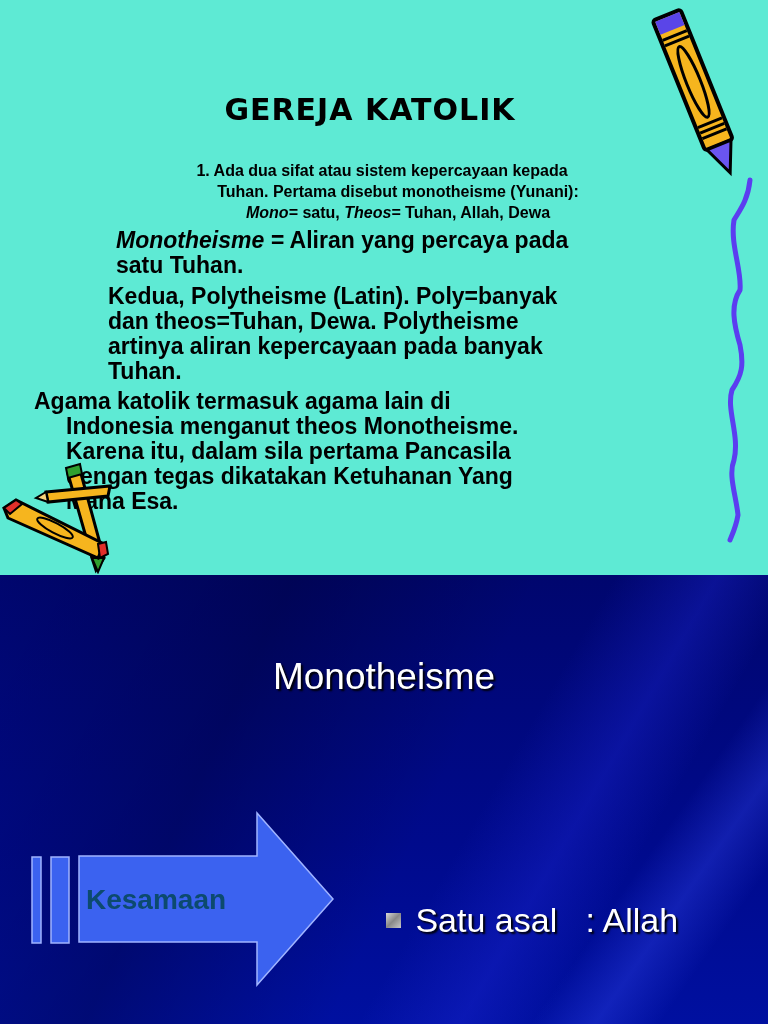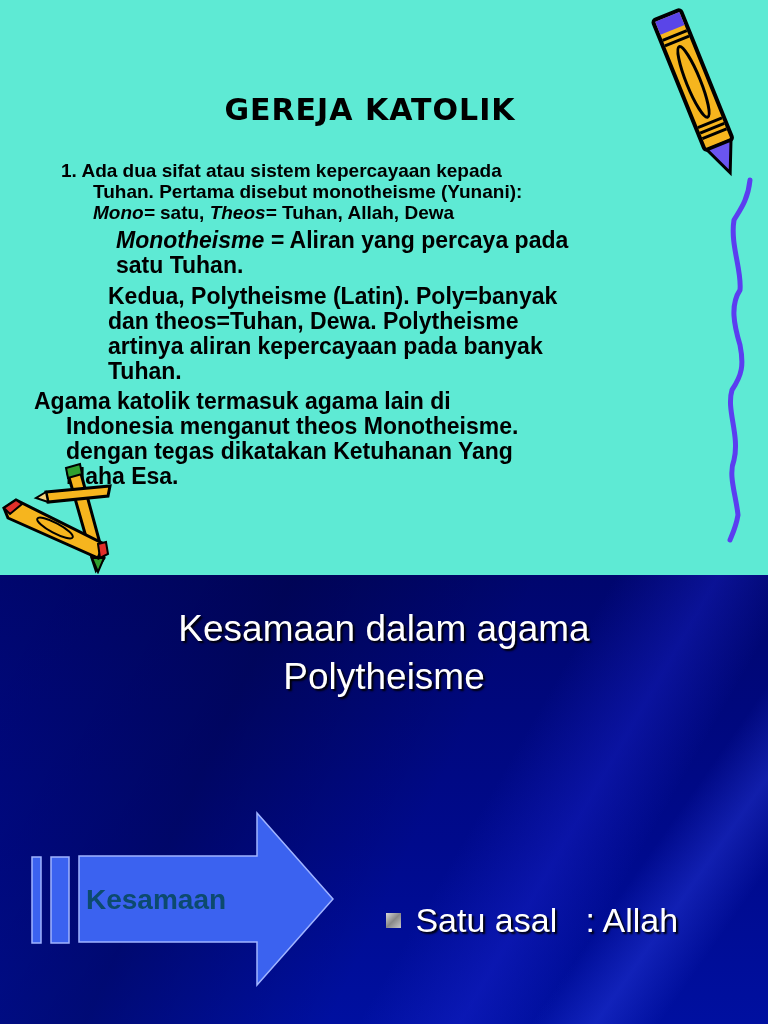--- a/index.html
+++ b/index.html
@@ -7,21 +7,21 @@
   .slide1 { position:absolute; left:0; top:0; width:768px; height:575px; background:#5eead4;padding-left:48px; }
   .slide2 { position:absolute; left:0; top:575px; width:768px; height:449px;
     background:
       linear-gradient(115deg, rgba(0,0,0,0) 0%, rgba(0,0,40,0.35) 30%, rgba(0,0,0,0) 55%),
       linear-gradient(120deg, rgba(0,0,0,0) 60%, rgba(30,40,220,0.35) 70%, rgba(0,0,0,0) 78%),
       linear-gradient(125deg, rgba(0,0,0,0) 78%, rgba(50,70,240,0.35) 84%, rgba(0,0,0,0) 90%),
       linear-gradient(180deg, #00066e 0%, #000a8c 60%, #0010a0 100%);
   }
   .title1 { position:absolute; left:0; width:740px; top:92px; text-align:center; font-weight:bold; font-size:30px; letter-spacing:1px; color:#000; font-family:"DejaVu Sans", sans-serif; }
   .t { position:absolute; font-weight:bold; color:#000; font-family:"Liberation Sans", sans-serif; }
-  .p1 { left:61px; top:160px; font-size:19px; line-height:21px; width:620px; }
+  .p1 { left:72px; top:160px; font-size:16px; line-height:21px; width:620px;text-align:center; }
   .p1 .ind { padding-left:32px; display:block; }
   .p2 { left:72px; top:228px; font-size:23px; line-height:25px; width:620px;margin-left:44px; }
   .p3 { left:72px; top:284px; font-size:23px; line-height:25px; width:620px;margin-left:36px; }
   .p4 { left:34px; top:389px; font-size:23px; line-height:25px; width:680px; }
   .p4 .ind { padding-left:32px; display:block; }
   .title2 { position:absolute; left:0; width:768px; top:605px; text-align:center; color:#fff; font-size:37px; line-height:48px; text-shadow:2px 2px 2px #000; }
   .bullets { position:absolute; left:386px; top:845px; color:#fff; font-size:34px; line-height:54px; text-shadow:2px 2px 2px #000;margin-top:48px; }
   .bullet { display:flex; align-items:center; }
   .sq { width:15px; height:15px; margin-right:5px; background:linear-gradient(135deg,#d8d8d8,#888 50%,#c8c8c8); display:inline-block; }
   .arrow-label { position:absolute; left:86px; top:884px; color:#0c4a6e; font-weight:bold; font-size:28px; font-family:"Liberation Sans", sans-serif; }
@@ -47,20 +47,21 @@
   <div class="t p3">
     <span>Kedua, Polytheisme (Latin). Poly=banyak</span><br>
     <span>dan theos=Tuhan, Dewa. Polytheisme</span><br>
     <span>artinya aliran kepercayaan pada banyak</span><br>
     <span>Tuhan.</span>
   </div>
 
   <div class="t p4">
     <span>Agama katolik termasuk agama lain di</span>
     <span class="ind">Indonesia menganut theos Monotheisme.</span>
+    <span class="ind">Karena itu, dalam sila pertama Pancasila</span>
     <span class="ind">dengan tegas dikatakan Ketuhanan Yang</span>
     <span class="ind">Maha Esa.</span>
   </div>
 
   <svg style="left:640px;top:0;" width="120" height="185" viewBox="0 0 120 185">
     <g transform="rotate(-22 60 90)">
       <rect x="42" y="8" width="30" height="140" rx="3" fill="#f6b51e" stroke="#000" stroke-width="4"></rect>
       <rect x="44" y="10" width="26" height="14" fill="#5a45e8"></rect>
       <ellipse cx="57" cy="80" rx="7" ry="38" fill="none" stroke="#000" stroke-width="3"></ellipse>
       <path d="M44 30 h26 M44 36 h26 M44 124 h26 M44 130 h26 M44 136 h26" stroke="#000" stroke-width="3"></path>
@@ -86,22 +87,22 @@
       <polygon points="98,82 106,80 108,92 100,96" fill="#e0302a" stroke="#000" stroke-width="2"></polygon>
       <ellipse cx="55" cy="66" rx="20" ry="5" transform="rotate(28 55 66)" fill="none" stroke="#000" stroke-width="2"></ellipse>
     </g>
   </svg>
 </div>
 
 <div class="slide2">
 </div>
 
 <div class="title2">
-  <span>Kesamaan dalam agama</span><br>
-  <span>Polytheisme</span>
+  <br>
+  <span>Monotheisme</span>
 </div>
 
 <svg style="left:0;top:800px;" width="360" height="200" viewBox="0 0 360 200">
   <rect x="32" y="57" width="9" height="86" fill="#3b62f0" stroke="#a0b4ff" stroke-width="1.5"></rect>
   <rect x="51" y="57" width="18" height="86" fill="#3b62f0" stroke="#a0b4ff" stroke-width="1.5"></rect>
   <polygon points="79,56 257,56 257,13 333,99 257,185 257,142 79,142" fill="#3b62f0" stroke="#a0b4ff" stroke-width="1.5"></polygon>
 </svg>
 <div class="arrow-label">Kesamaan</div>
 
 <div class="bullets">

